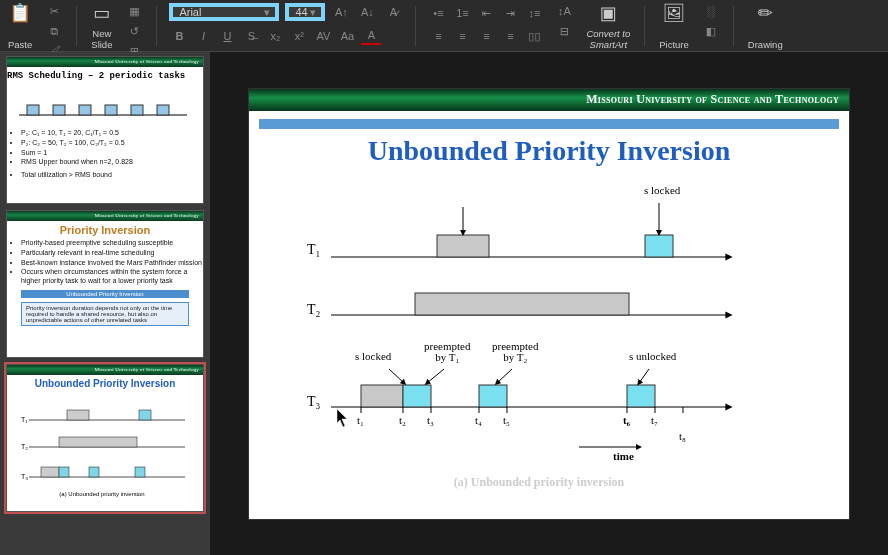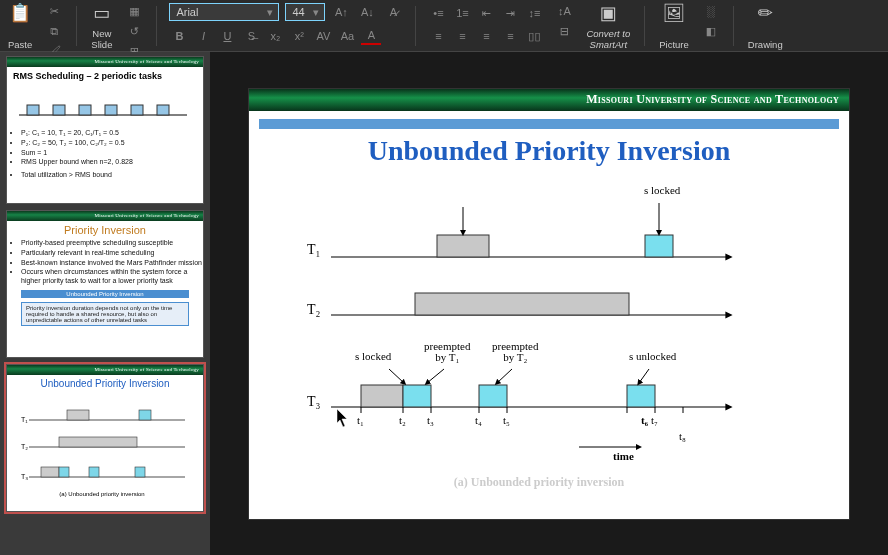--- a/index.html
+++ b/index.html
@@ -30,21 +30,21 @@
     color: #ccc;
     padding: 0 2px;
   }
   .rgroup .icon { font-size: 18px; height: 22px; display:flex; align-items:center; }
   .rgroup .lbl { font-size: 9.5px; color:#ccc; }
   .vsep { width:1px; background:#444; height:40px; margin:4px 2px; }
   .fontsel {
     display:flex; align-items:center; gap:6px; height:20px;
   }
   .fontsel .box {
-    background:#3a3a3a; border:1px solid #7dd3fc; height:18px;
+    background:#3a3a3a; border:4px solid #7dd3fc; height:18px;
     display:flex; align-items:center; padding:0 6px; font-size:11px;
   }
   .toolrow { display:flex; gap:4px; margin-top:2px; }
   .toolbtn {
     width:20px; height:18px; display:flex; align-items:center; justify-content:center;
     font-size:11px; color:#888;
   }
 
   .workspace {
     display:flex;
@@ -86,21 +86,21 @@
     background: linear-gradient(#0a3b1e,#168247 38%,#0a3b1e);
     color:#fff;
     text-align:right;
     font-size:5px;
     padding:2px 4px;
     font-family:serif;
     letter-spacing:0.2px;
   }
   .thumb .ttitle {
     text-align:center;
-    font-weight:normal;
+    font-weight:bold;
     color:#1f5ec0;
     font-size:10px;
     padding:3px 0;
   }
   .thumb .ttitle.orange { color:#c07b1f; font-size:11px; }
   .thumb ul { list-style:disc; margin-left:14px; line-height:1.25; color:#111; }
   .thumb ul li { margin-bottom:1px; }
   .thumb .mini-diagram { height:42px; }
 
   .editor {
@@ -263,21 +263,21 @@
   </div>
 </div>
 
 <div class="workspace">
 
 
   <div class="thumbs">
 
     <div class="thumb">
       <div class="bar">Missouri University of Science and Technology</div>
-      <div style="font-weight:bold;font-size:9px;padding:4px 6px;color:#000;">RMS Scheduling – 2 periodic tasks</div>
+      <div style="font-weight:bold;font-size:9px;padding:4px 0;color:#000;font-family:Liberation Mono, monospace;">RMS Scheduling – 2 periodic tasks</div>
       <svg class="mini-diagram" width="186" height="40">
         <line x1="12" y1="30" x2="180" y2="30" stroke="#000"></line>
         <g fill="#96c6e6" stroke="#333">
           <rect x="20" y="20" width="12" height="10"></rect>
             <rect x="46" y="20" width="12" height="10"></rect>
           <rect x="72" y="20" width="12" height="10"></rect>
             <rect x="98" y="20" width="12" height="10"></rect>
           <rect x="124" y="20" width="12" height="10"></rect>
             <rect x="150" y="20" width="12" height="10"></rect>
         </g>
@@ -400,21 +400,21 @@
 
           <path d="M28,210 l0,14 l3,-3 l3,7 l2,-1 l-3,-7 l5,0 z" fill="#000" stroke="#fff" stroke-width="0.5"></path>
         </svg>
 
         
         <span class="ann" style="left:48px; top:216px;">t₁</span>
         <span class="ann" style="left:90px; top:216px;">t₂</span>
         <span class="ann" style="left:118px;top:216px;">t₃</span>
         <span class="ann" style="left:166px;top:216px;">t₄</span>
         <span class="ann" style="left:194px;top:216px;">t₅</span>
-        <span class="ann" style="left:332px;top:216px;font-weight:bold;">t₆</span>
+        <span class="ann" style="left:314px;top:216px;font-weight:bold;">t₆</span>
         <span class="ann" style="left:342px;top:216px;">t₇</span>
         <span class="ann" style="left:370px;top:232px;">t₈</span>
 
         <span class="ann" style="left:304px;top:252px;font-weight:bold;">time</span>
 
         <div class="cap" style="position:absolute;left:0;right:60px;top:276px;">(a) Unbounded priority inversion</div>
       </div>
     </div>
   </div>
 </div>

